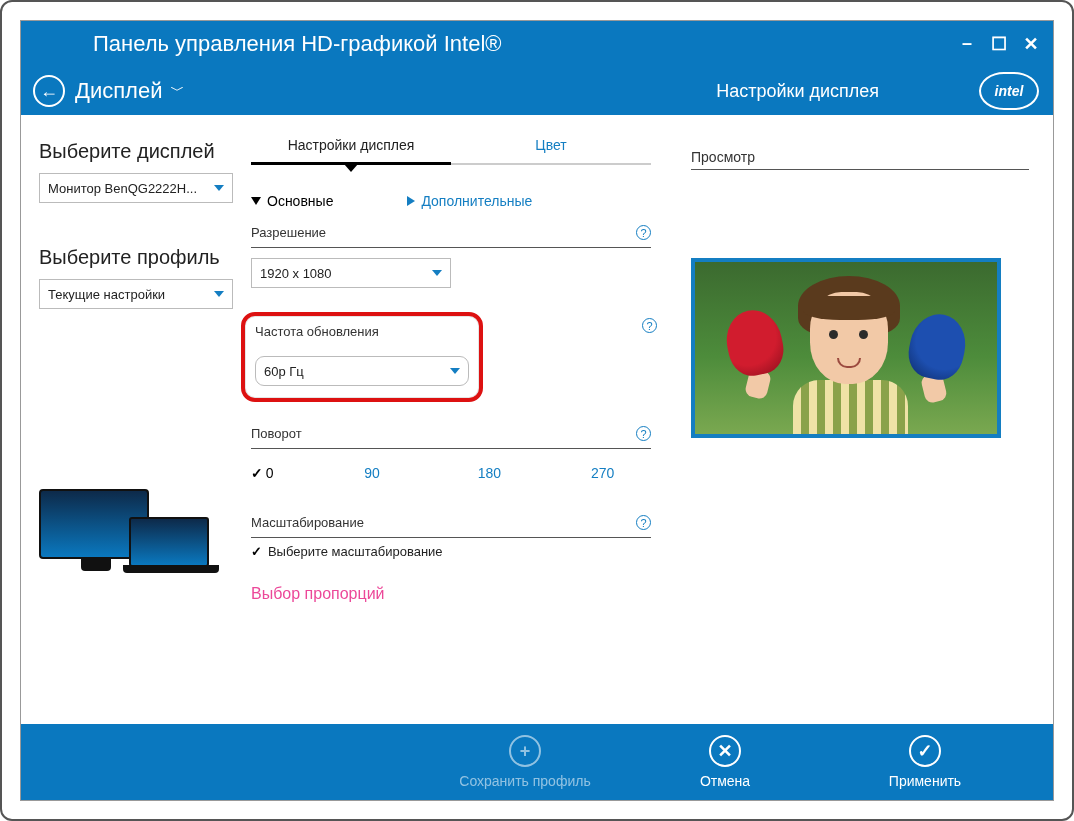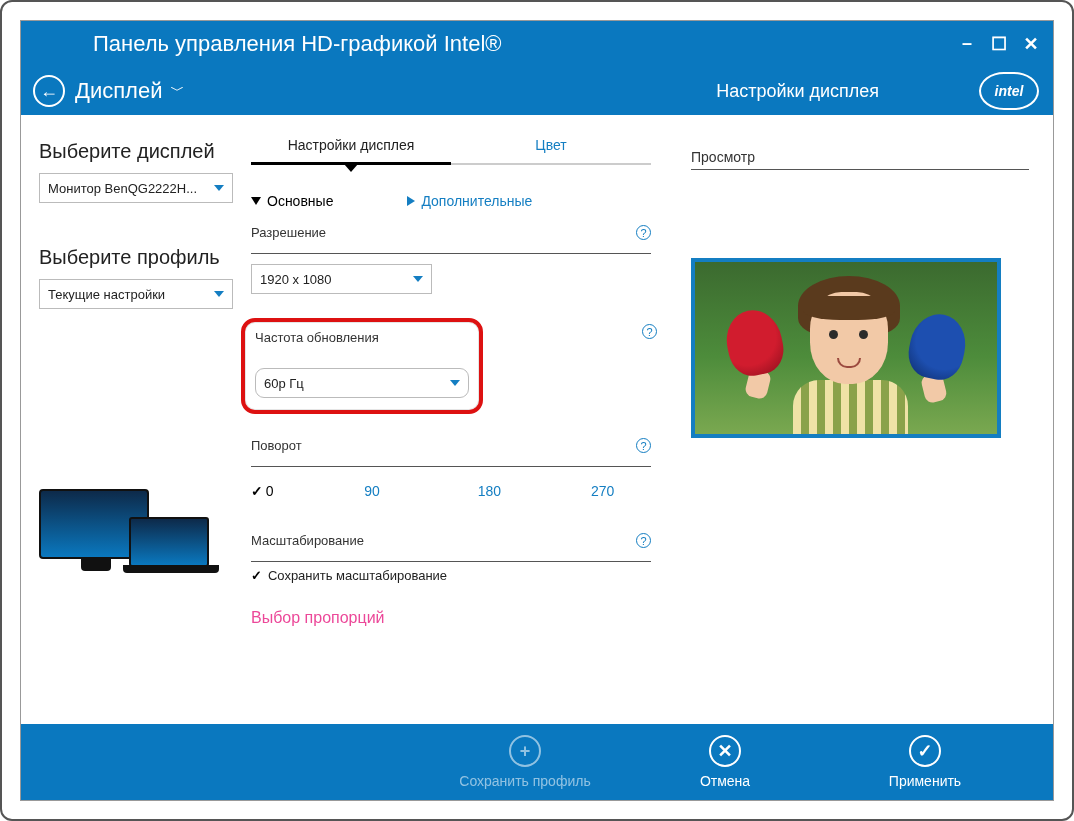--- a/index.html
+++ b/index.html
@@ -33,25 +33,25 @@
   .tabs { display: flex; height: 36px; }
   .tab { flex: 1; text-align: center; font-size: 14px; padding-top: 8px; border-bottom: 2px solid #ccc; color: #147ec2; }
   .tab.active { color: #222; border-bottom: 3px solid #000; font-weight: 400; position: relative; }
   .tab.active::after { content:""; position:absolute; bottom:-10px; left:50%; margin-left:-7px; width:0; height:0; border-left:7px solid transparent; border-right:7px solid transparent; border-top:8px solid #000; }
   .subtabs { display: flex; gap: 74px; margin: 28px 0 16px 0; font-size: 14px; }
   .subtab { display: flex; align-items: center; gap: 6px; }
   .subtab .tri-d { width:0; height:0; border-left:5px solid transparent; border-right:5px solid transparent; border-top:8px solid #000; }
   .subtab .tri-r { width:0; height:0; border-top:5px solid transparent; border-bottom:5px solid transparent; border-left:8px solid #147ec2; }
   .subtab.adv { color: #147ec2; }
   .section { margin-bottom: 24px; position: relative; }
-  .section-label { font-size: 13px; color: #333; padding-bottom: 13px; border-bottom: 1px solid #555; display: flex; align-items: center; }
+  .section-label { font-size: 13px; color: #333; padding-bottom: 7px; border-bottom: 1px solid #555; display: flex; align-items: center; }
   .section-label .sl-text { flex: 1; }
   .help { width:15px; height:15px; border:1px solid #147ec2; border-radius:50%; color:#147ec2; font-size:11px; display:flex; align-items:center; justify-content:center; margin-left:8px; }
   .section-body { margin-top: 10px; }
-  .select { width: 181px; border: 1px solid #bbb; height: 30px; display: flex; align-items: center; padding: 0 8px; font-size: 13px; color: #222; }
+  .select { width: 200px; border: 1px solid #bbb; height: 30px; display: flex; align-items: center; padding: 0 8px; font-size: 13px; color: #222; }
   .select .dd-caret { width:0; height:0; border-left:5px solid transparent; border-right:5px solid transparent; border-top:6px solid #147ec2; margin-left:auto; }
   .highlighted { border: 4px solid #d11; border-radius: 14px; padding: 8px 10px 12px 10px; margin-left: -10px; margin-right: 168px; box-shadow: 0 0 0 1px rgba(0,0,0,.1) inset; }
   .highlighted .section-label { border-bottom: none; }
   .rotation-opts { display: flex; justify-content: space-between; font-size: 14px; padding-top: 6px; color: #147ec2; }
   .rotation-opts .opt { width: 60px; text-align: left; }
   .rotation-opts .opt.sel { color: #000; }
   .rotation-opts .opt.sel::before { content: "✓"; font-weight: bold; margin-right: 3px; }
   .scaling-opt { font-size: 13px; color: #222; display: flex; align-items: center; gap: 6px; margin-top: 6px; }
   .scaling-opt::before { content: "✓"; font-weight: bold; color:#000; }
   .aspect-link { color: #ec4899; font-size: 16px; margin-top: 26px; display: block; }
@@ -183,21 +183,21 @@
               <span class="opt">270</span>
             </div>
           </div>
 
           <div class="section" style="margin-top:34px;">
             <div class="section-label">
               <span class="sl-text">Масштабирование</span>
               <span class="help">?</span>
             </div>
             <div class="scaling-opt">
-              <span>Сохранить масштабирование</span>
+              <span>Выберите масштабирование</span>
             </div>
             <a class="aspect-link">Выбор пропорций</a>
           </div>
 
         </div>
 
         <div class="preview-pane">
           <div class="preview-label">Просмотр</div>
           <div class="preview-box">
             <div class="preview-box-inner">

